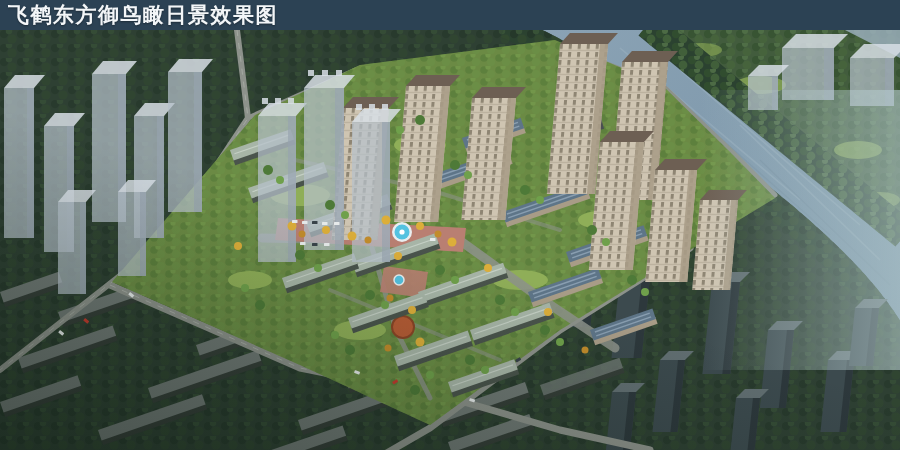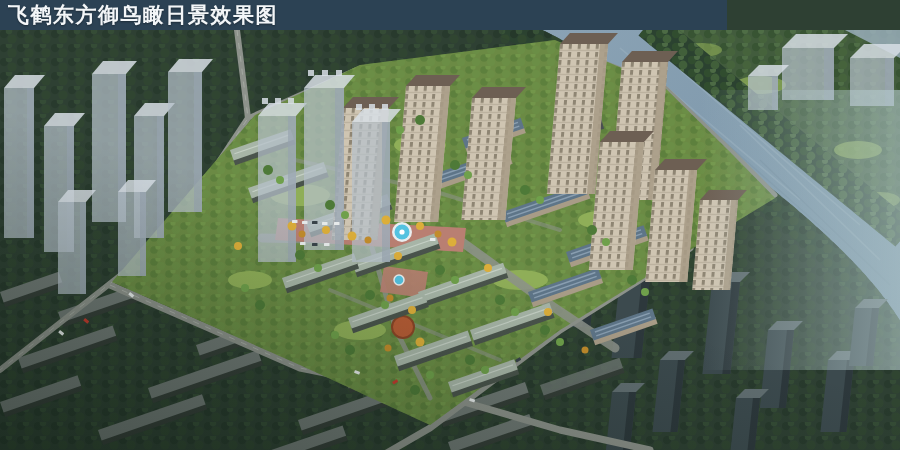--- a/index.html
+++ b/index.html
@@ -1,17 +1,17 @@
 <!DOCTYPE html>
 <html style="--c-header_bar: #2c4254; --c-title: #f3f6f8; --c-forest: #2e4033; --c-forest_far: #425c3d; --c-river: #8ba3b5; --c-river_deep: #7691a5; --c-bank: #2b4230; --c-site: #6b8a44; --c-lawn: #8fae58; --c-roof_slab: #a7b5a7; --c-slab_side: #4a544c; --c-context_roof: #6f7874; --c-context_side: #353e38; --c-tower_wall: #cfc5b2; --c-tower_win: #8e8573; --c-tower_side: #a89c87; --c-tower_roof: #6d5f53; --c-solar: #5e7588; --c-ghost: #b6c1cb; --c-ghost_top: #d7dee5; --c-plaza: #b97f72; --c-pavilion: #b65c35; --c-fountain: #54c2e0; --c-autumn: #dcae3a; --c-autumn_deep: #c28c2c; --c-tree: #4e7a38; --c-tree_light: #6fa04b; --c-road: #8d928b; --c-car_white: #e8ecec; --c-car_red: #c43b2e; --c-haze: #b7cdd0;"><head>
 <meta charset="utf-8">
 <style>
   html,body{margin:0;padding:0;background:#111;}
   .stage{position:relative;width:900px;height:450px;overflow:hidden;font-family:"Liberation Sans",sans-serif;background:var(--c-forest,#2e4033);}
-  .header{position:absolute;top:0;left:0;width:727px;height:30px;background:var(--c-header_bar,#2c4254);display:flex;align-items:center;z-index:5;}
+  .header{position:absolute;top:0;left:0;width:900px;height:30px;background:var(--c-header_bar,#2c4254);display:flex;align-items:center;z-index:5;}
   .header .title{color:var(--c-title,#f2f5f7);font-size:21px;font-weight:bold;letter-spacing:1.5px;padding-left:8px;line-height:30px;text-shadow:0 1px 2px rgba(0,0,0,.35);}
   svg.render{position:absolute;top:30px;left:0;display:block;}
   
   .slab-roof{fill:var(--c-roof_slab,#a7b5a7);}
   .slab-side{fill:var(--c-slab_side,#4a544c);}
   .slab-ridge{stroke:#ccd6cc;stroke-width:1.2;opacity:.8;}
   .cslab-roof{fill:var(--c-context_roof,#6f7874);}
   .cslab-side{fill:var(--c-context_side,#353e38);}
   .tslab-roof{fill:var(--c-solar,#5e7588);}
   .tslab-side{fill:var(--c-tower_side,#a89c87);}

